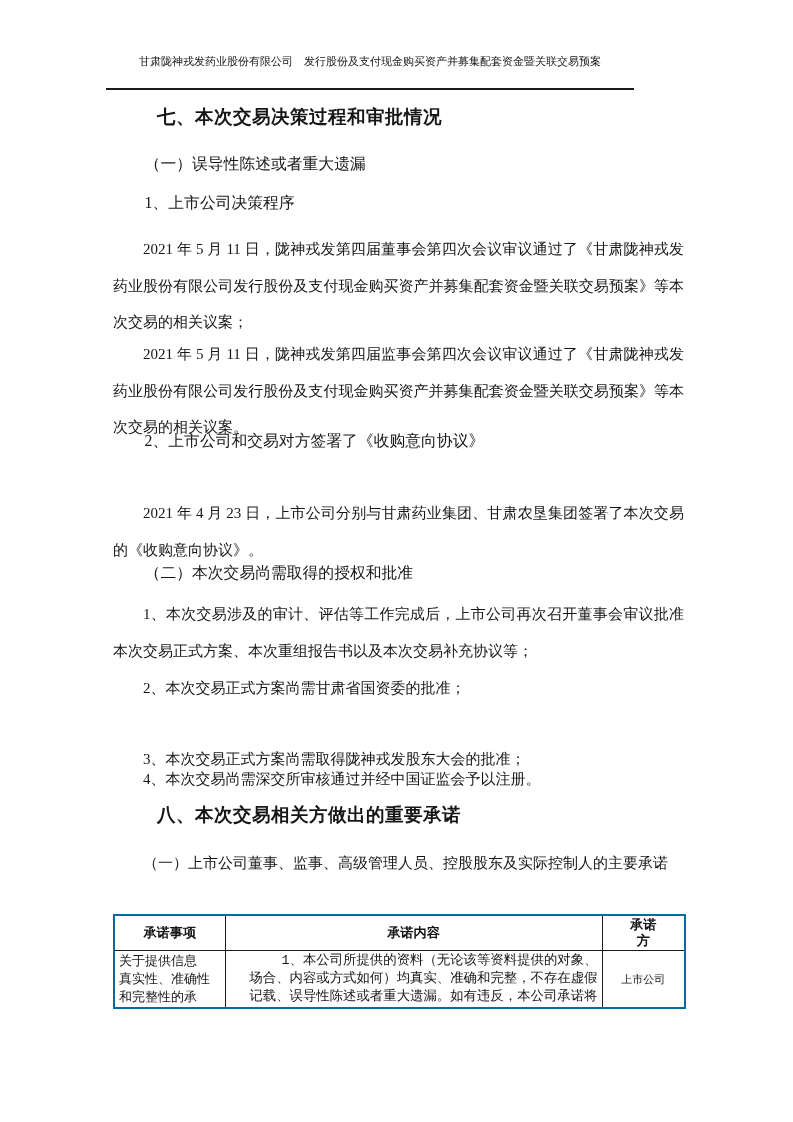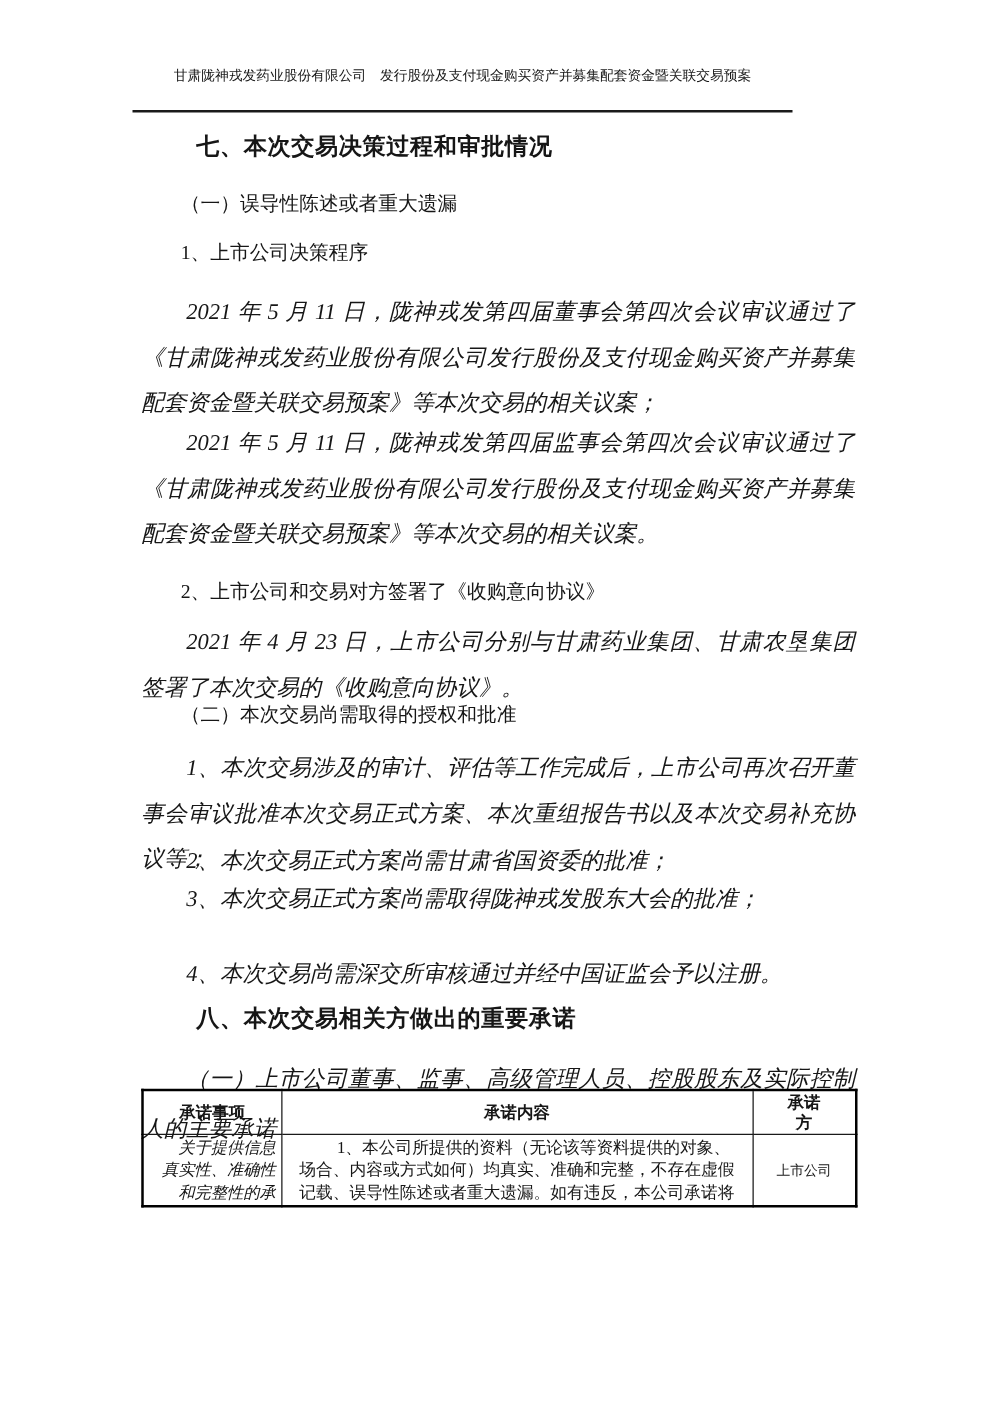--- a/index.html
+++ b/index.html
@@ -37,61 +37,60 @@
   
   .h-sub {
     left: 113px; width: 571px;
     font-size: 15.8px; line-height: 34px;
     text-indent: 2em;
   }
 
   
   .para {
     left: 113px; width: 571px;
-    font-size: 18px; line-height: 36.5px;
+    font-size: 15px; line-height: 36.5px;
     text-align: justify;
     text-indent: 2em;
-    font-style: italic;
   }
   .para-loose { line-height: 40px; }
 
   
   .commit-table {
-    left: 113px; top: 871px; width: 571px;
+    left: 113px; top: 914px; width: 571px;
     border-collapse: collapse;
     table-layout: fixed;
-    border: 2px solid #000000;
+    border: 2px solid #0369a1;
     font-size: 13px;
   }
   .commit-table th, .commit-table td {
     border: 1px solid #1a1a1a;
     vertical-align: middle;
     white-space: pre-line;
     padding: 1px 4px;
   }
   .commit-table thead tr { height: 35px; }
   .commit-table tbody tr { height: 53px; }
   .commit-table th {
     font-weight: bold;
     text-align: center;
     line-height: 16px;
     font-size: 13.2px;
   }
   .cell-item {
-    text-align: right;
+    text-align: left;
     line-height: 18px;
     font-size: 13px;
-    font-style: italic;
   }
   .cell-content {
-    text-align: center;
+    text-align: right;
     text-indent: 2em;
     line-height: 18px;
     font-size: 13.4px;
     padding: 0 6px;
+    font-family: Liberation Mono, monospace;
   }
   .cell-party {
     text-align: center;
     font-size: 11px;
   }
 </style>
 </head>
 <body>
 
 <div class="abs doc-header">
@@ -101,31 +100,31 @@
 <div class="abs h-main" style="top:104px">七、本次交易决策过程和审批情况</div>
 
 <div class="abs h-sub" style="top:147px">（一）误导性陈述或者重大遗漏</div>
 
 <div class="abs h-sub" style="top:186px">1、上市公司决策程序</div>
 
 <div class="abs para" style="top:231px">2021 年 5 月 11 日，陇神戎发第四届董事会第四次会议审议通过了《甘肃陇神戎发药业股份有限公司发行股份及支付现金购买资产并募集配套资金暨关联交易预案》等本次交易的相关议案；</div>
 
 <div class="abs para" style="top:336px">2021 年 5 月 11 日，陇神戎发第四届监事会第四次会议审议通过了《甘肃陇神戎发药业股份有限公司发行股份及支付现金购买资产并募集配套资金暨关联交易预案》等本次交易的相关议案。</div>
 
-<div class="abs h-sub" style="top:457px">2、上市公司和交易对方签署了《收购意向协议》</div>
+<div class="abs h-sub" style="top:424px">2、上市公司和交易对方签署了《收购意向协议》</div>
 
 <div class="abs para" style="top:495px">2021 年 4 月 23 日，上市公司分别与甘肃药业集团、甘肃农垦集团签署了本次交易的《收购意向协议》。</div>
 
 <div class="abs h-sub" style="top:556px">（二）本次交易尚需取得的授权和批准</div>
 
 <div class="abs para" style="top:596px">1、本次交易涉及的审计、评估等工作完成后，上市公司再次召开董事会审议批准本次交易正式方案、本次重组报告书以及本次交易补充协议等；</div>
 
 <div class="abs para" style="top:670px">2、本次交易正式方案尚需甘肃省国资委的批准；</div>
 
-<div class="abs para" style="top:701px">3、本次交易正式方案尚需取得陇神戎发股东大会的批准；</div>
+<div class="abs para" style="top:741px">3、本次交易正式方案尚需取得陇神戎发股东大会的批准；</div>
 
 <div class="abs para" style="top:761px">4、本次交易尚需深交所审核通过并经中国证监会予以注册。</div>
 
 <div class="abs h-main" style="top:802px">八、本次交易相关方做出的重要承诺</div>
 
 <div class="abs para para-loose" style="top:843px">（一）上市公司董事、监事、高级管理人员、控股股东及实际控制人的主要承诺</div>
 
 <table class="abs commit-table">
   <colgroup>
     <col style="width:111px">

